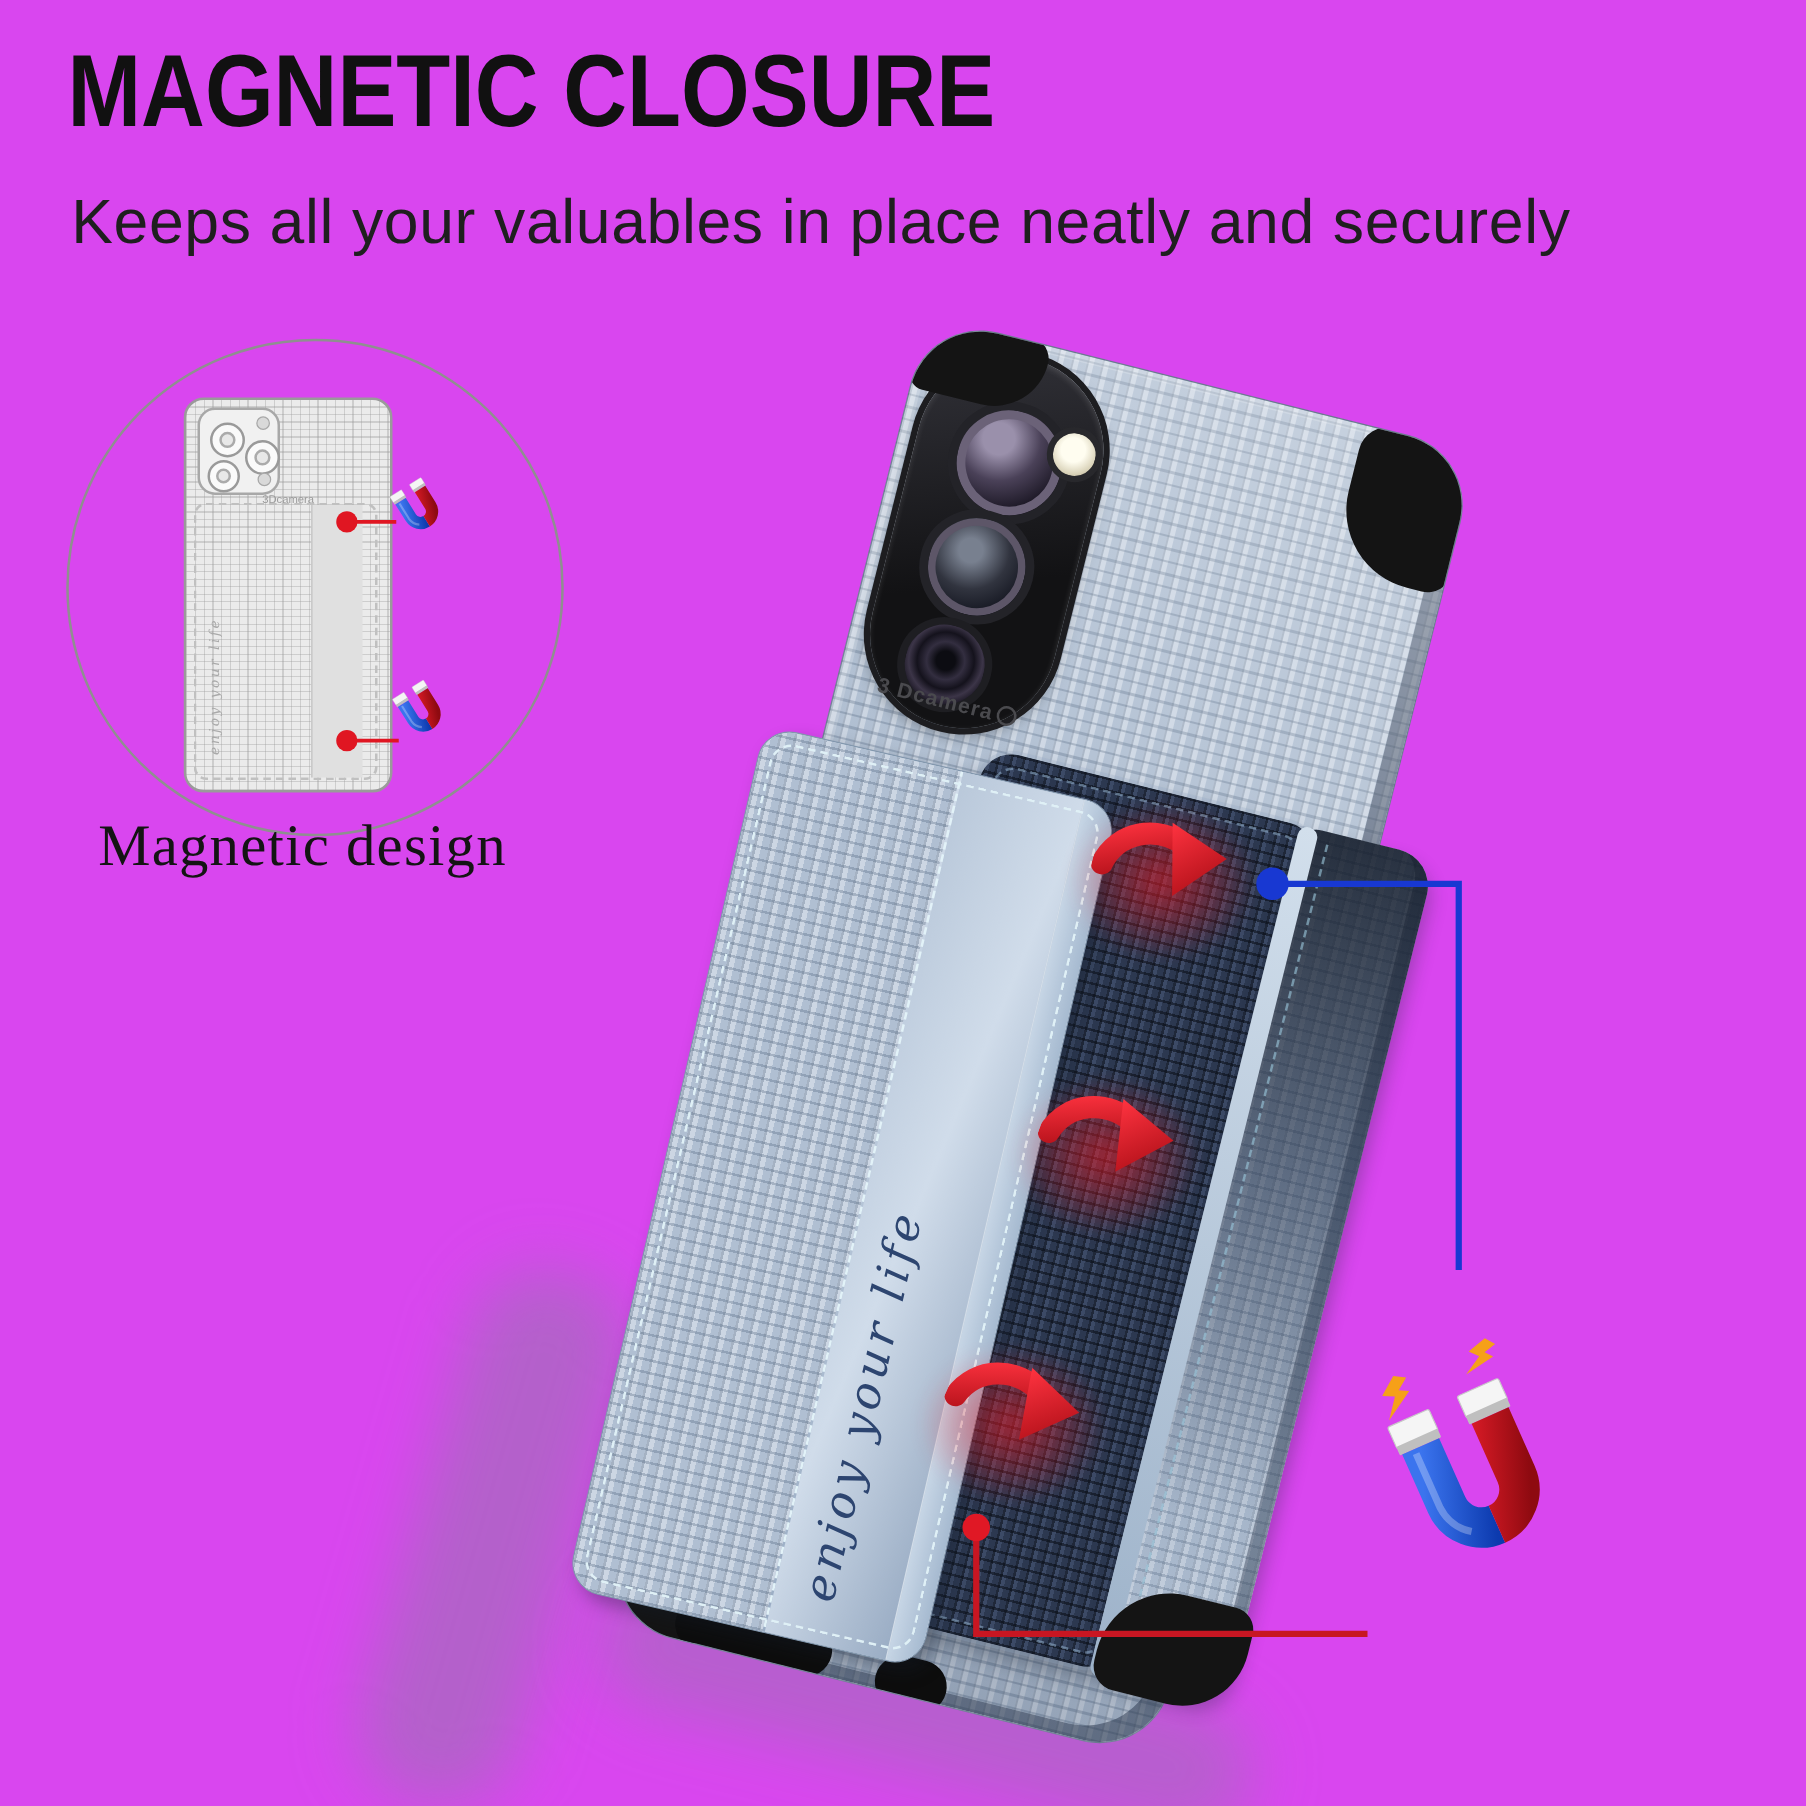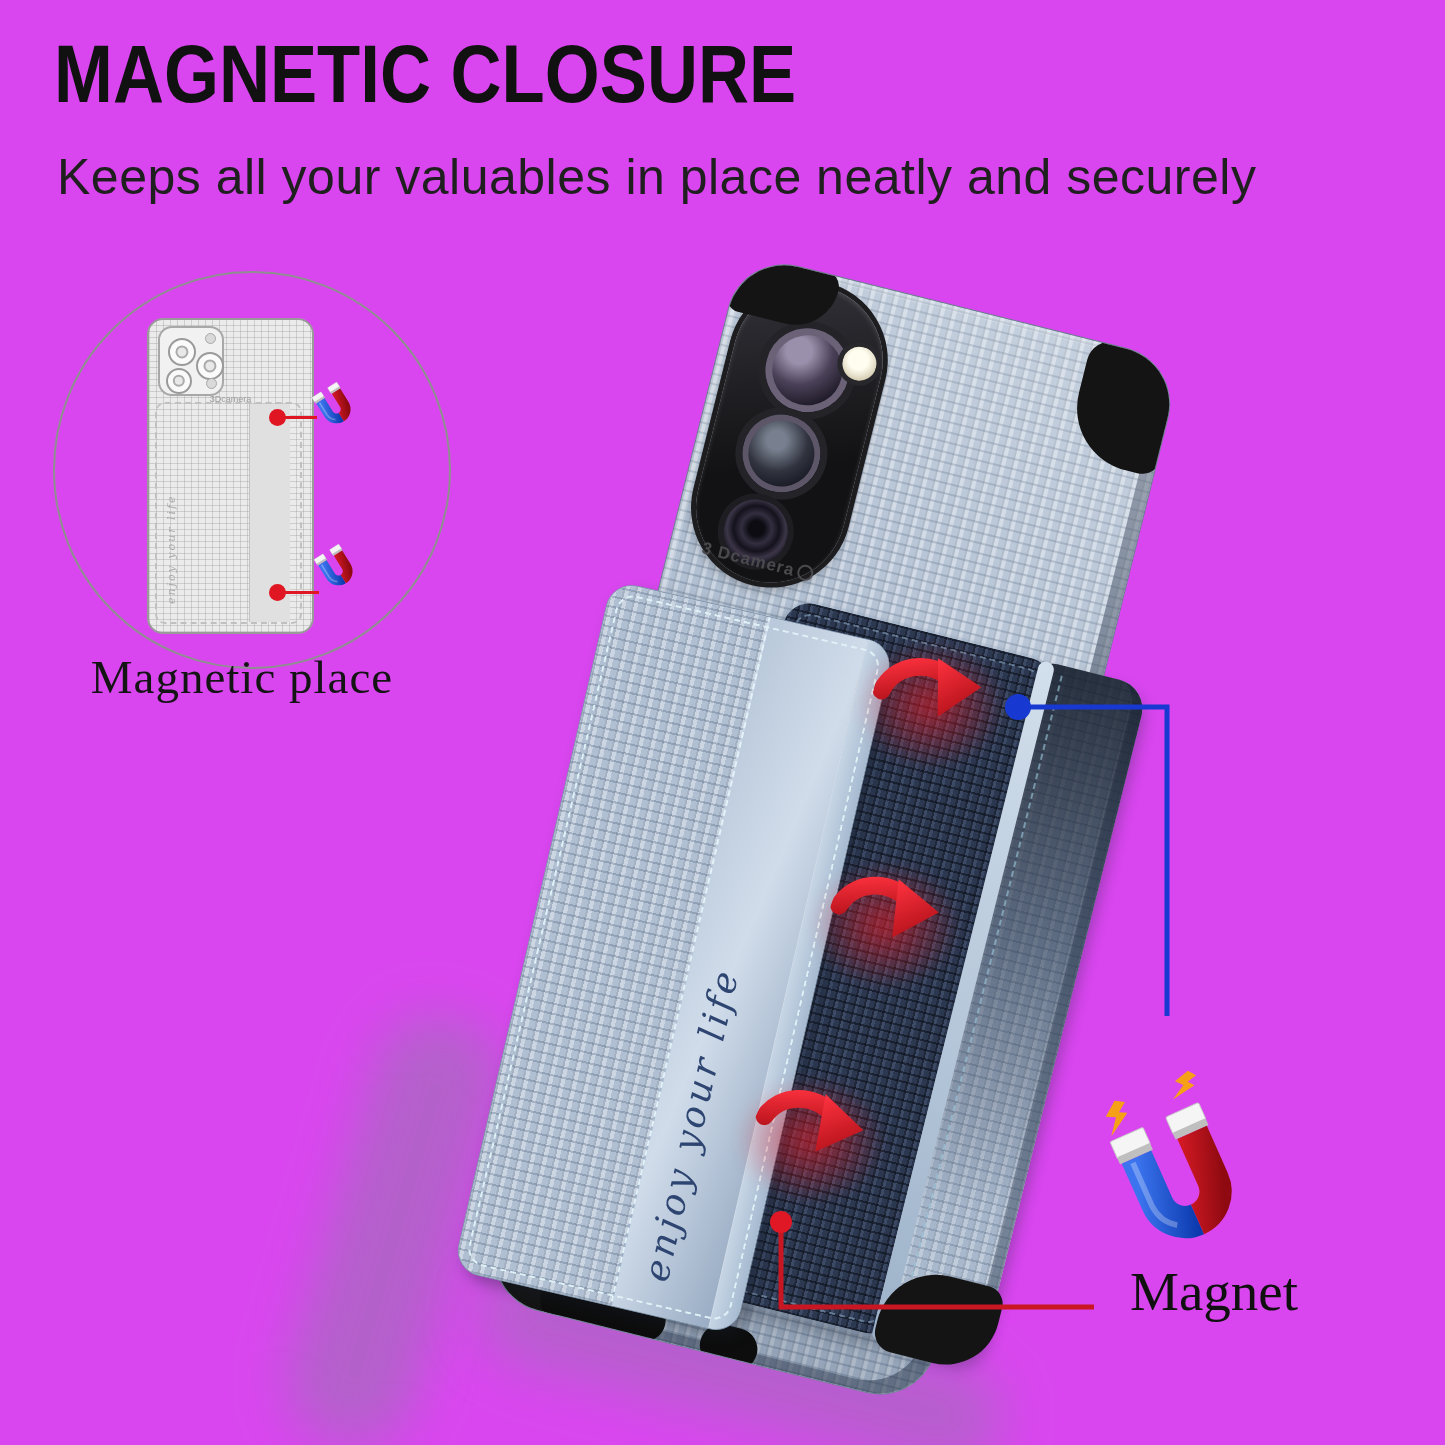--- a/index.html
+++ b/index.html
@@ -256,36 +256,35 @@
   <div class="abs inset-dot" style="left:269px;top:409px;"></div>
   <div class="abs inset-line" style="left:283px;top:416px;width:34px;"></div>
   <svg class="abs magnet-small" style="left:313px;top:384px;transform:rotate(-32deg);">
       <use href="#magnet-sym"></use>
     </svg>
   <div class="abs inset-dot" style="left:269px;top:584px;"></div>
   <div class="abs inset-line" style="left:283px;top:591px;width:36px;"></div>
   <svg class="abs magnet-small" style="left:315px;top:546px;transform:rotate(-32deg);">
       <use href="#magnet-sym"></use>
     </svg>
-  <div class="abs inset-caption">Magnetic place</div>
+  <div class="abs inset-caption">Magnetic design</div>
 
   <svg class="abs magnet-big">
       <use href="#magnet-sym"></use>
     </svg>
   <svg class="abs spark spark-l">
       <use href="#spark-sym"></use>
     </svg>
   <svg class="abs spark spark-r">
       <use href="#spark-sym"></use>
     </svg>
 
   <svg class="abs overlay-svg">
     <path d="M1018,707 H1167 V1016" fill="none" stroke="#1838d2" stroke-width="5"></path>
     <circle cx="1018" cy="707" r="13" fill="#1838d2"></circle>
     <path d="M781,1222 V1307 H1094" fill="none" stroke="#c81622" stroke-width="5"></path>
     <circle cx="781" cy="1222" r="11" fill="#e01825"></circle>
   </svg>
 
   <div class="abs builtin">
-    <div>Magnet</div>
   </div>
 
 </div>
 
 </body></html>

